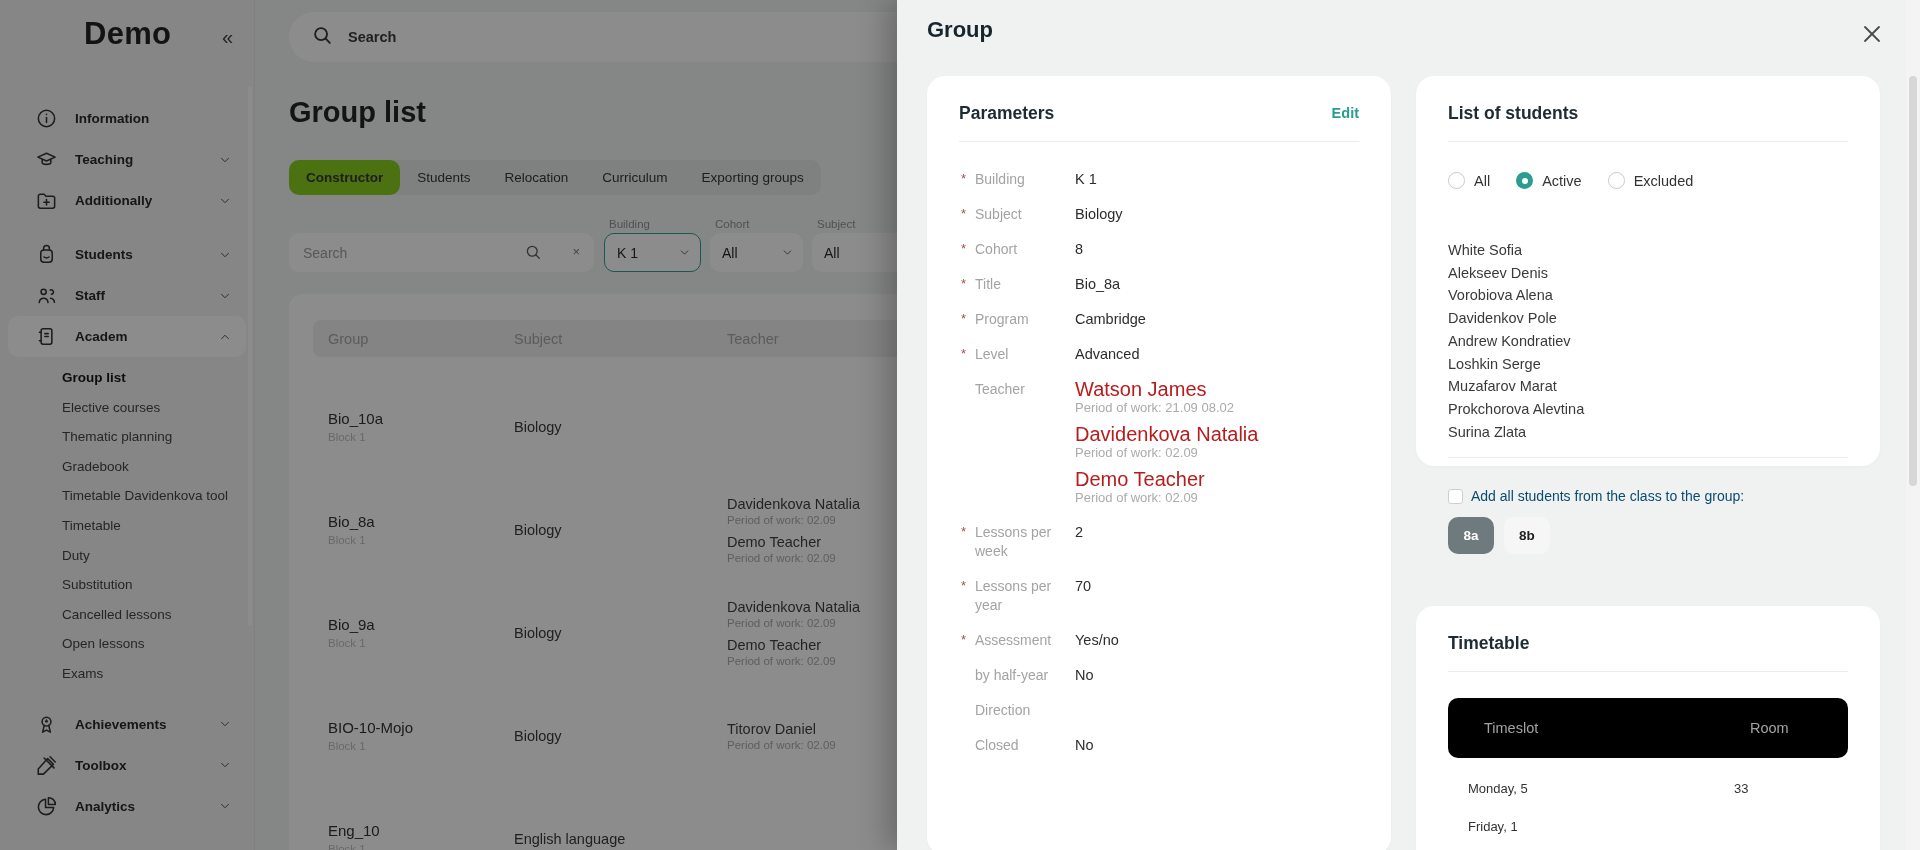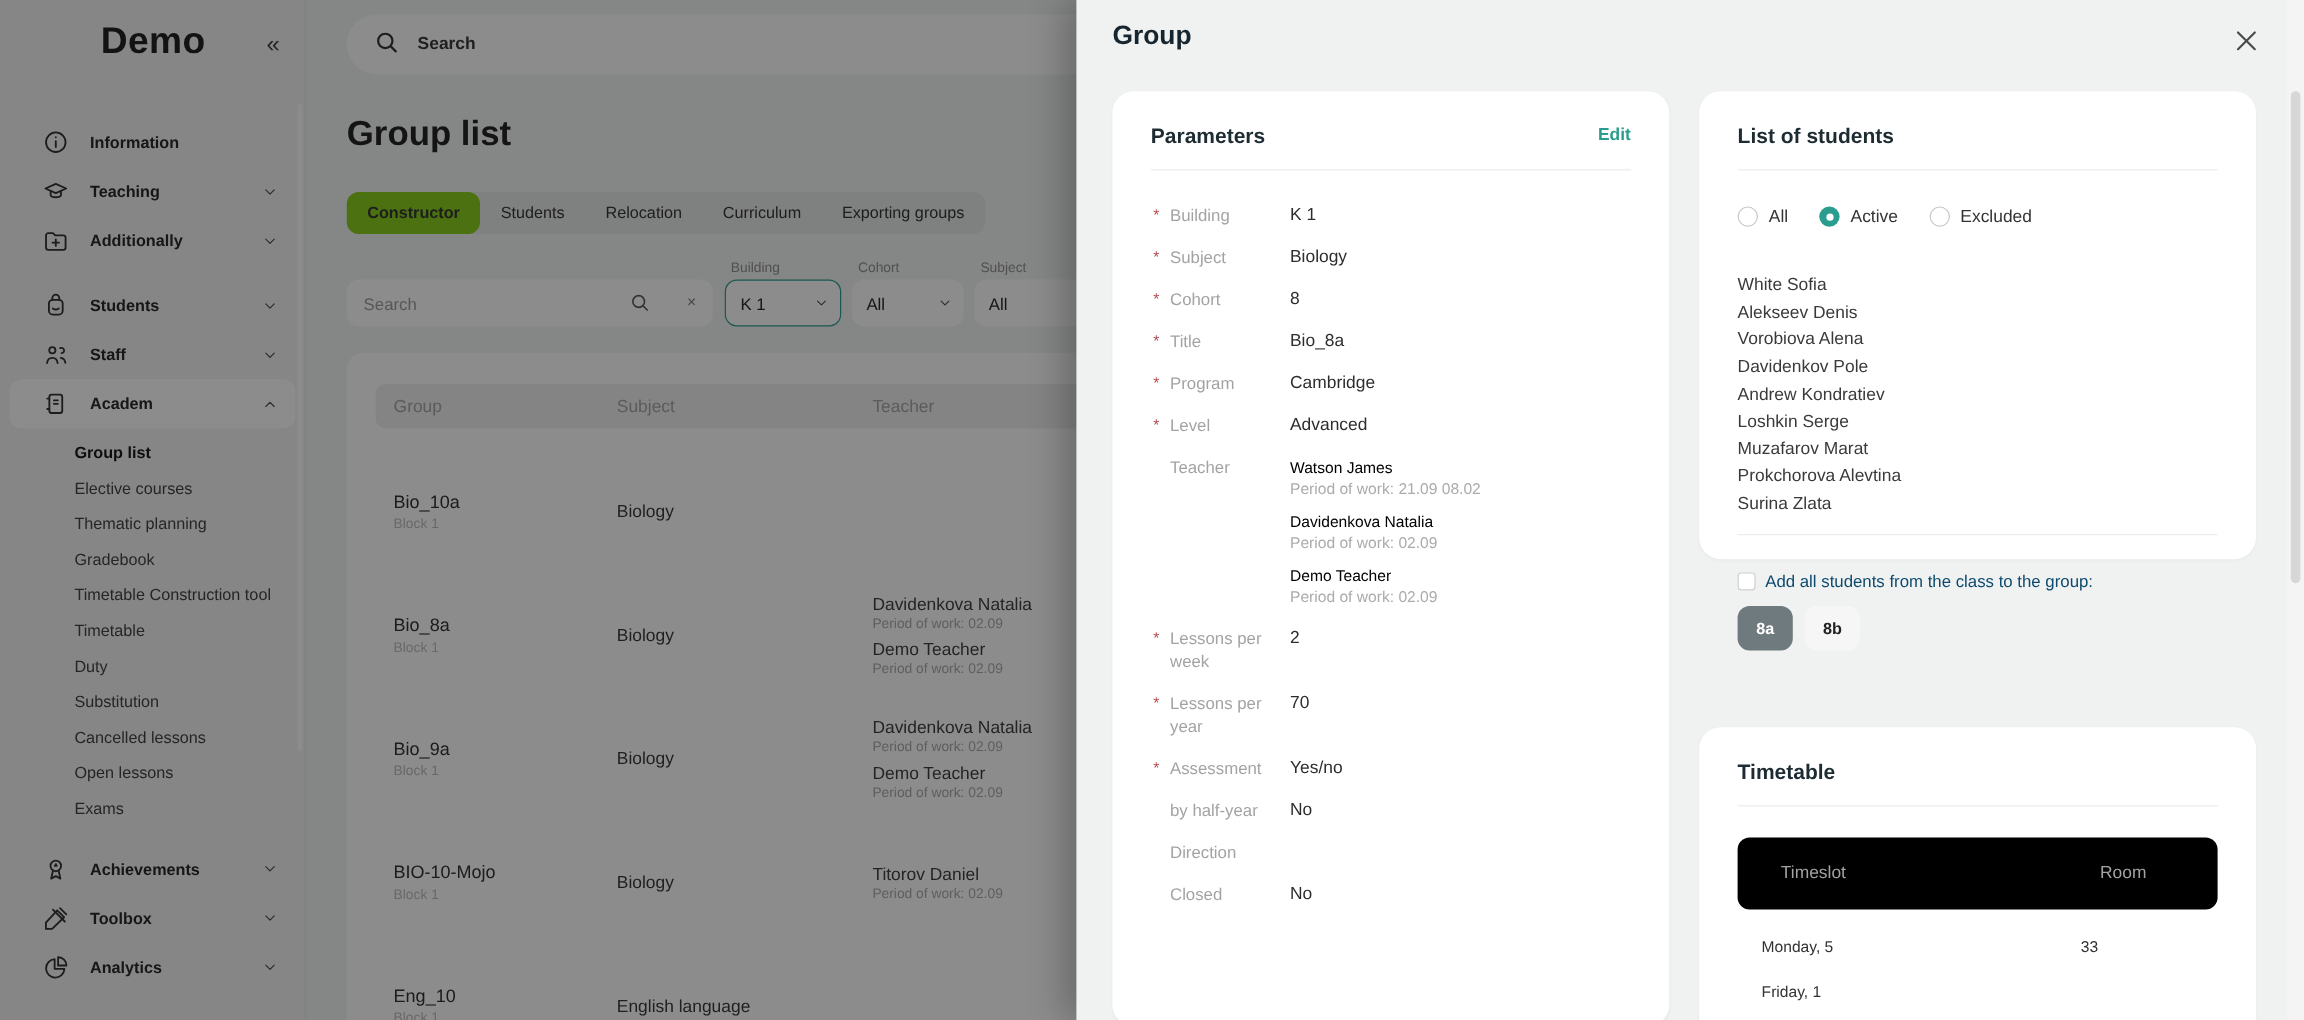--- a/index.html
+++ b/index.html
@@ -77,31 +77,31 @@
   .divider { height:1px; background:#ececec; margin-top:16px; }
 
   .card-params { left:30px; top:76px; width:464px; height:779px; }
   .prows { margin-top:28px; }
   .prow { position:relative; display:flex; padding-left:16px; margin-bottom:16px; }
   .prow .ast { position:absolute; left:2px; top:1px; color:#b5484d; font-size:13px; }
   .plabel { width:100px; flex:0 0 100px; font-size:14px; line-height:19px; color:#a3a3a3; }
   .pvalue { font-size:14.5px; line-height:19px; color:#2d2d2d; }
   .teacher-row { margin-top:6px; margin-bottom:8px; }
   .tch-entry { margin-bottom:9px; }
-  .tch-name { font-size:13px; line-height:19px; color:#000000; }
+  .tch-name { font-size:20px; line-height:19px; color:#b91c1c; }
   .tch-period { font-size:13px; line-height:17px; color:#ababab; }
 
   .card-students { left:519px; top:76px; width:464px; height:390px; }
   .radio-row { display:flex; align-items:center; gap:26px; margin-top:30px; }
   .radio-opt { display:flex; align-items:center; gap:9px; cursor:pointer; }
   .radio { width:17px; height:17px; border-radius:50%; background:#fff; border:1.5px solid #c9c9c9; position:relative; }
   .radio.sel { border:none; background:#2a9d8f; }
   .radio.sel::after { content:""; position:absolute; left:5.5px; top:5.5px; width:6px; height:6px; border-radius:50%; background:#fff; }
   .radio-label { font-size:14.5px; color:#333; }
-  .names { margin-top:38px; }
+  .names { margin-top:50px; }
   .sname { font-size:14.5px; line-height:22.7px; color:#3a3a3a; }
   .stu-divider { height:1px; background:#ececec; margin-top:14px; }
   .addall { display:flex; align-items:center; margin-top:30px; }
   .checkbox { width:15px; height:15px; border:1.5px solid #cfcfcf; border-radius:3px; background:#fff; flex:0 0 15px; cursor:pointer; }
   .addall-label { margin-left:8px; font-size:14px; color:#0c4a6e; }
   .chips { display:flex; gap:10px; margin-top:13px; }
   .chip { min-width:46px; height:37px; border-radius:10px; display:flex; align-items:center; justify-content:center; font-size:13.5px; font-weight:700; padding:0 14px; cursor:pointer; background:#f6f6f6; color:#222; }
   .chip.sel { background:#6e7a7d; color:#fff; }
 
   .card-timetable { left:519px; top:606px; width:464px; height:300px; }
@@ -188,21 +188,21 @@
             <span class="nav-label">Academ</span>
             <span class="chev"><svg viewBox="0 0 24 24" fill="none" stroke-width="1.6" stroke-linecap="round" stroke-linejoin="round">
                 <polyline points="6,15 12,9 18,15"></polyline>
               </svg></span>
           </div>
           <div class="subnav">
             <div class="subnav-item active">Group list</div>
             <div class="subnav-item">Elective courses</div>
             <div class="subnav-item">Thematic planning</div>
             <div class="subnav-item">Gradebook</div>
-            <div class="subnav-item">Timetable Construction tool</div>
+            <div class="subnav-item">Timetable Davidenkova tool</div>
             <div class="subnav-item">Timetable</div>
             <div class="subnav-item">Duty</div>
             <div class="subnav-item">Substitution</div>
             <div class="subnav-item">Cancelled lessons</div>
             <div class="subnav-item">Open lessons</div>
             <div class="subnav-item">Exams</div>
           </div>
         </div>
         <div class="nav-group">
           <div class="nav-item">

